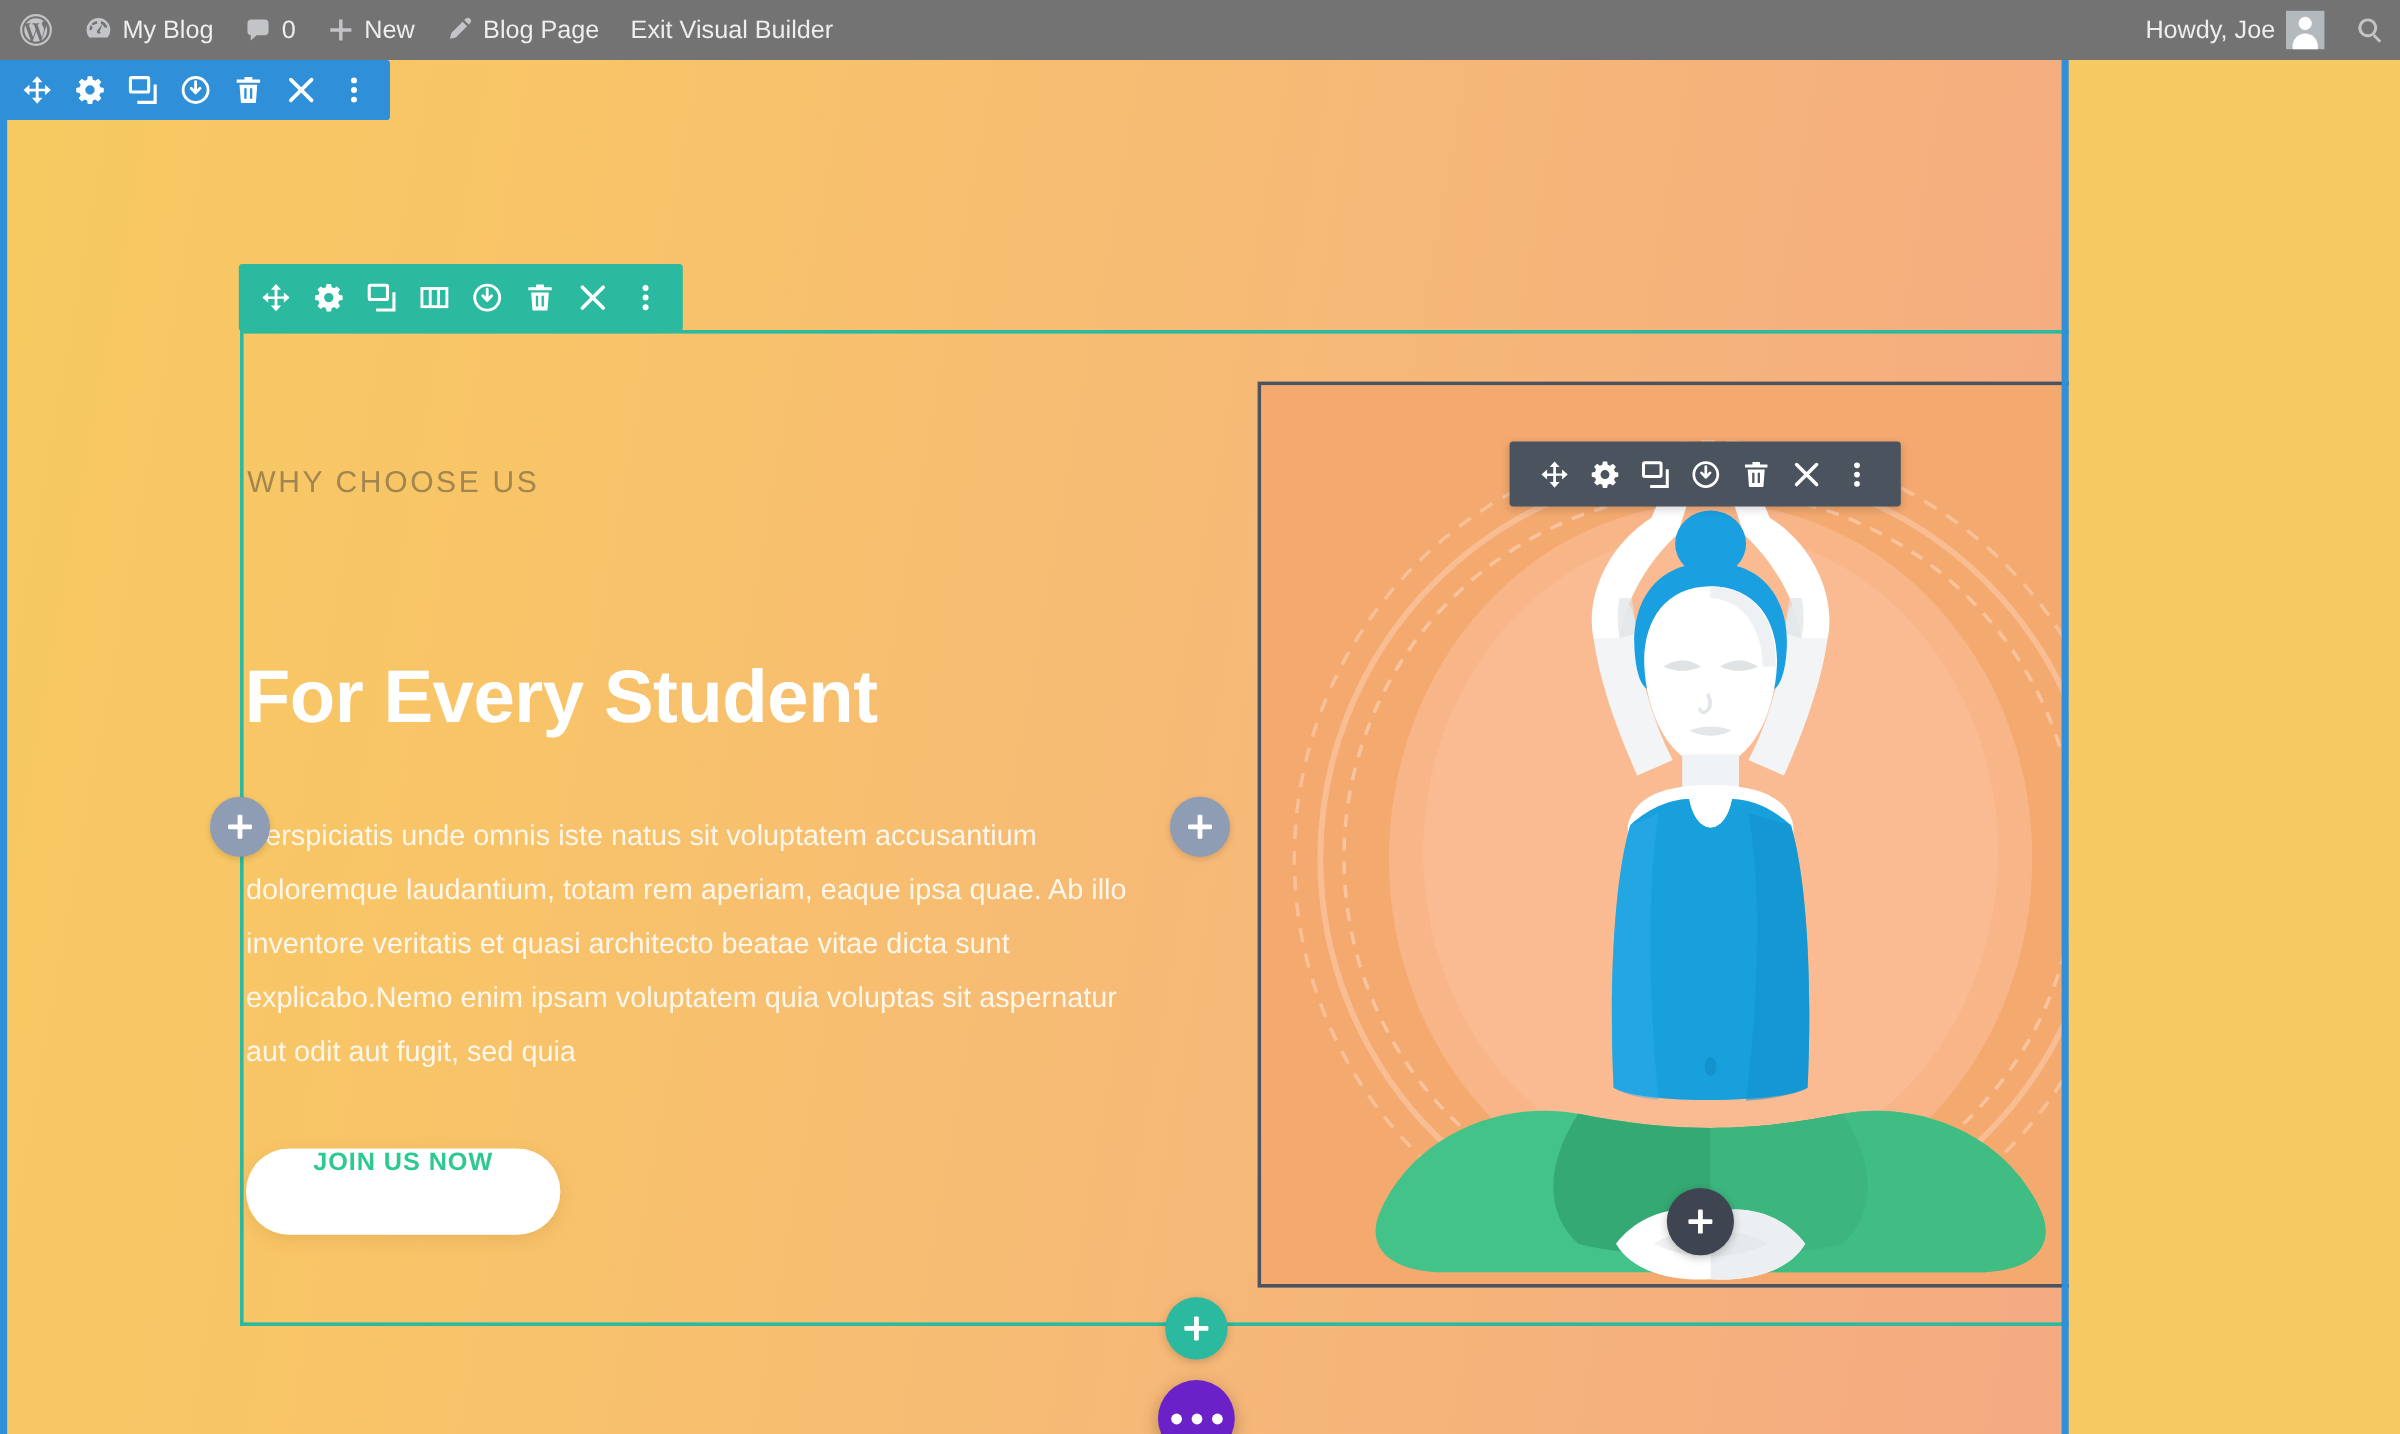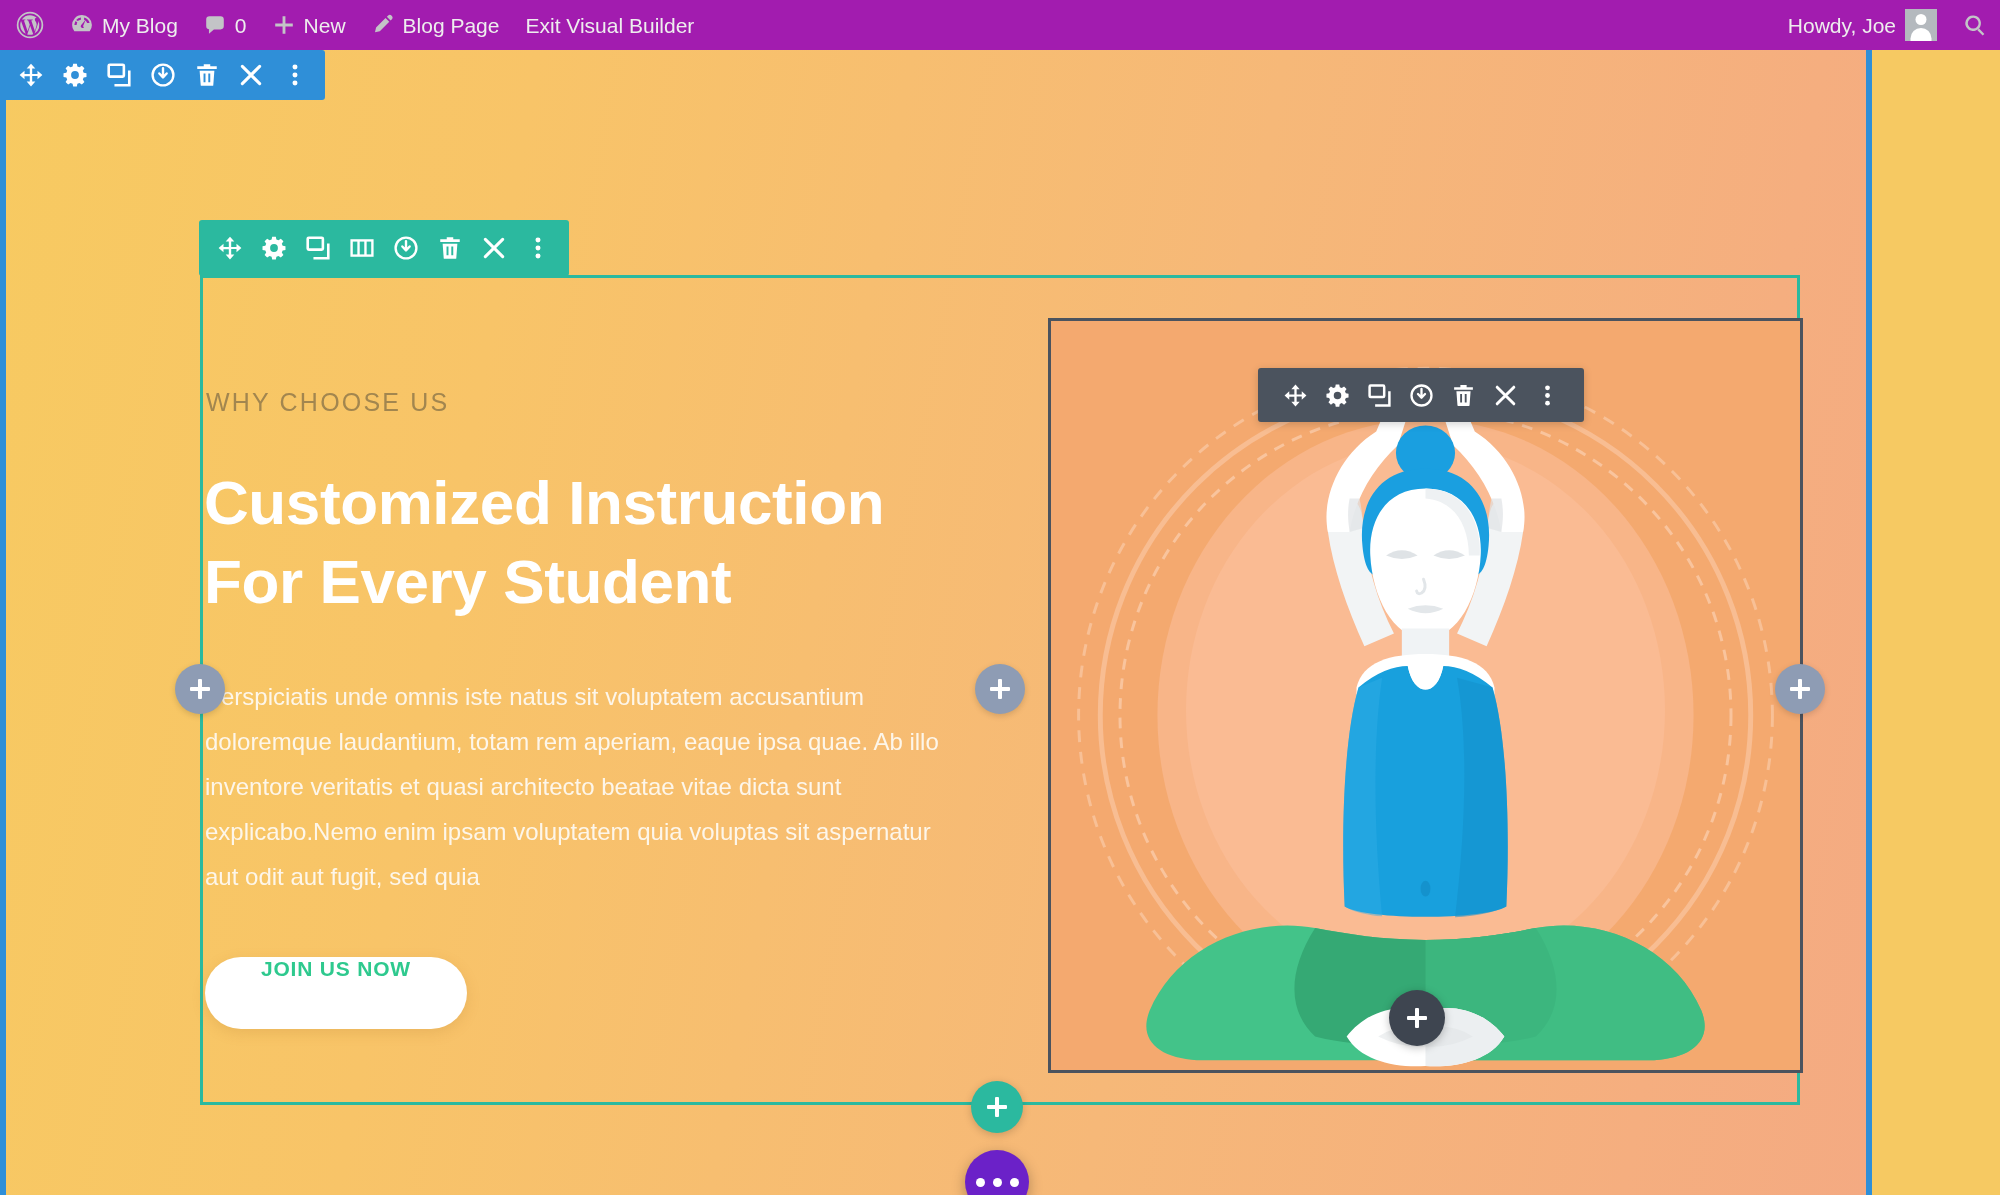--- a/index.html
+++ b/index.html
@@ -8,21 +8,21 @@
     width: 2000px; height: 1195px;
     overflow: hidden;
     font-family: "Liberation Sans", sans-serif;
     background: #f6c962;
   }
 
   
   #admin-bar {
     position: absolute; top: 0; left: 0;
     width: 2000px; height: 50px;
-    background: #a21caf;
+    background: #737373;
     display: flex; align-items: center;
     z-index: 500;
   }
   .ab-group { display: flex; align-items: center; height: 50px; }
   .ab-item {
     display: flex; align-items: center; gap: 9px;
     height: 50px; padding: 0 13px;
     color: #eeeeee; font-size: 21px; line-height: 1;
     cursor: pointer; white-space: nowrap;
   }
@@ -42,21 +42,21 @@
     content: ""; position: absolute; left: 50%; bottom: -3px;
     transform: translateX(-50%);
     width: 21px; height: 16px; border-radius: 11px 11px 0 0; background: #fff;
   }
   .icon-svg { display: block; }
   .ab-icon { fill: #c3c4c7; }
 
   
   #canvas {
     position: absolute; top: 50px; left: 0;
-    width: 1872px; height: 1145px;
+    width: 1724px; height: 1145px;
     background: linear-gradient(100deg, #f7ca61 0%, #f8c468 26%, #f6b878 62%, #f5ae7f 88%, #f4aa82 100%);
     overflow: hidden;
   }
 
   
   #section-border-left {
     position: absolute; left: 0; top: 0; width: 6px; height: 1145px;
     background: #2f8fd8; z-index: 40;
   }
   #section-border-right {
@@ -242,21 +242,21 @@
 <div id="canvas">
 
   <div id="section-border-left"></div>
   <div id="section-border-right"></div>
 
   <div id="row">
 
     <div id="column-left">
       <div class="eyebrow">WHY CHOOSE US</div>
       <h1 class="headline">
-        <span>Customized Instruction</span><br>
+        <br>
         <span>For Every Student</span>
       </h1>
       <p class="body-copy">Perspiciatis unde omnis iste natus sit voluptatem accusantium doloremque laudantium, totam rem aperiam, eaque ipsa quae. Ab illo inventore veritatis et quasi architecto beatae vitae dicta sunt explicabo.Nemo enim ipsam voluptatem quia voluptas sit aspernatur aut odit aut fugit, sed quia</p>
       <div id="cta-button">
         <span>JOIN US NOW</span>
       </div>
     </div>
 
     <div id="image-module">
       <svg id="yoga-illustration" viewBox="0 0 760 760" preserveAspectRatio="xMidYMid slice">

